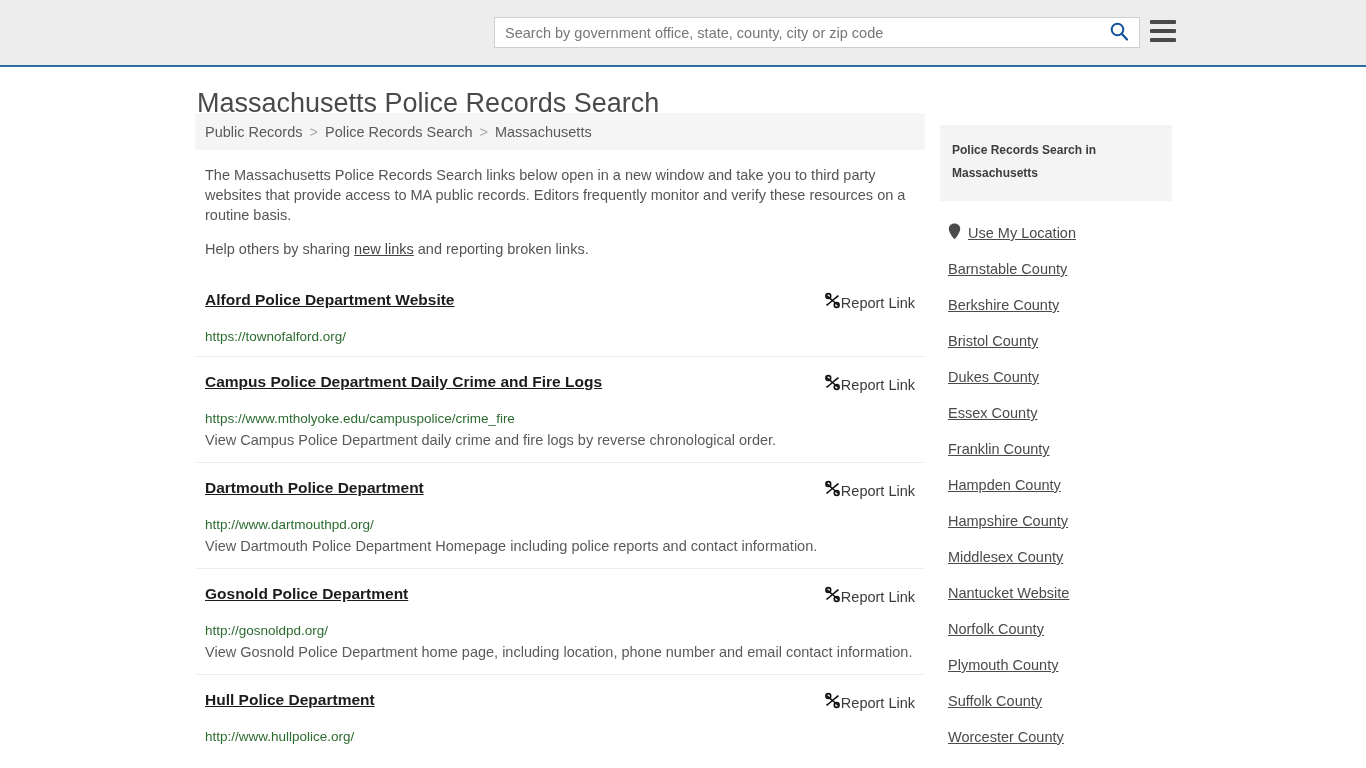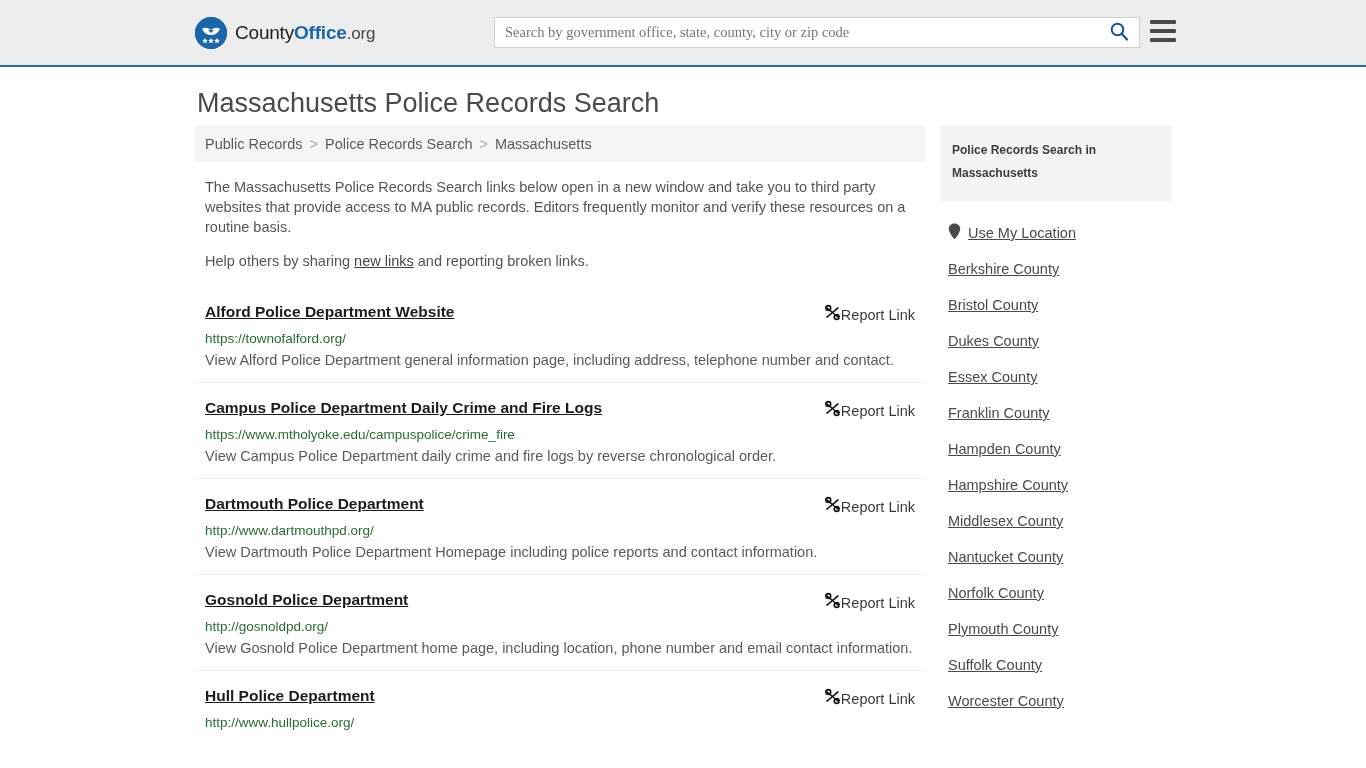--- a/index.html
+++ b/index.html
@@ -58,21 +58,21 @@
     align-items: center;
   }
   .search-input {
     flex: 1 1 auto;
     border: none;
     outline: none;
     height: 29px;
     padding: 12px 10px;
     font-size: 14.5px;
     color: #333;
-    font-family: Liberation Serif, serif;
+    font-family: Liberation Sans, sans-serif;
     background: transparent;
   }
   .search-input::placeholder { color: #767676; }
   .search-btn {
     width: 40px; height: 29px;
     border: none; background: transparent;
     cursor: pointer;
     display: flex; align-items: center; justify-content: center;
   }
   .hamburger {
@@ -104,21 +104,21 @@
     left: 197px;
     top: 21px;
     font-size: 27px;
     font-weight: normal;
     color: #4a4a4a;
     margin: 0;
   }
   .content {
     position: absolute;
     left: 195px;
-    top: 58px;
+    top: 46px;
     width: 730px;
   }
   .breadcrumb {
     background: #f5f5f5;
     height: 37px;
     display: flex;
     align-items: center;
     padding: 0 10px;
     font-size: 14.5px;
   }
@@ -172,21 +172,21 @@
     padding-top: 1px;
   }
   .report-link .label {
     font-size: 14.5px;
     color: #3a3a3a;
     white-space: nowrap;
   }
   .result-url {
     font-size: 13.5px;
     color: #2c6b2f;
-    margin-top: 6px;
+    margin-top: 16px;
     word-break: break-all;
   }
   .result-desc {
     font-size: 14.5px;
     line-height: 20px;
     color: #5a5a5a;
     margin-top: 4px;
   }
 
   
@@ -218,33 +218,20 @@
     color: #4a4a4a;
     text-decoration: underline;
     cursor: pointer;
   }
 </style>
 </head>
 <body>
 
 <div class="site-header">
 
-  <a class="brand" href="#">
-    <span class="brand-mark">
-      <svg width="32" height="32" viewBox="0 0 32 32" aria-hidden="true">
-        <circle cx="16" cy="16" r="16" fill="#1a66ad"></circle>
-        <path d="M7 12 Q11 9 16 13 Q21 9 25 12 Q22 18 16 18 Q10 18 7 12 Z" fill="#ffffff"></path>
-        <path d="M13 13 L16 16 L19 13" fill="#1a66ad"></path>
-        <polygon points="10,21 10.9,22.8 12.8,23 11.4,24.3 11.8,26.2 10,25.3 8.2,26.2 8.6,24.3 7.2,23 9.1,22.8" fill="#ffffff"></polygon>
-        <polygon points="16,21 16.9,22.8 18.8,23 17.4,24.3 17.8,26.2 16,25.3 14.2,26.2 14.6,24.3 13.2,23 15.1,22.8" fill="#ffffff"></polygon>
-        <polygon points="22,21 22.9,22.8 24.8,23 23.4,24.3 23.8,26.2 22,25.3 20.2,26.2 20.6,24.3 19.2,23 21.1,22.8" fill="#ffffff"></polygon>
-      </svg>
-    </span>
-    <span class="brand-text"><span>County</span><span class="bold">Office</span><span class="dotorg">.org</span></span>
-  </a>
 
   <div class="search-wrap">
     <input class="search-input" type="text" placeholder="Search by government office, state, county, city or zip code" style="">
     <button class="search-btn">
       <span>
         <svg width="20" height="20" viewBox="0 0 20 20" aria-hidden="true">
           <circle cx="8.5" cy="8.5" r="5.8" fill="none" stroke="#11529c" stroke-width="2"></circle>
           <line x1="12.7" y1="12.7" x2="18" y2="18.5" stroke="#11529c" stroke-width="2.2" stroke-linecap="round"></line>
         </svg>
       </span>
@@ -286,21 +273,20 @@
                 <path d="M3 4 C7 7 10 10 14 13" stroke="#111" stroke-width="1.6" fill="none" stroke-linecap="round"></path>
                 <path d="M14 4 C10 7 7 10 3 13" stroke="#111" stroke-width="1.6" fill="none" stroke-linecap="round"></path>
                 <circle cx="4.3" cy="4" r="2.4" fill="none" stroke="#111" stroke-width="1.6"></circle>
                 <circle cx="12.7" cy="13" r="2.4" fill="none" stroke="#111" stroke-width="1.6"></circle>
               </svg>
             </span>
             <span class="label">Report Link</span>
           </span>
         </div>
         <div class="result-url">https://townofalford.org/</div>
-        <div class="result-desc">View Alford Police Department general information page, including address, telephone number and contact.</div>
       </div>
 
       <div class="result">
         <div class="result-head">
           <a class="result-title" href="#">Campus Police Department Daily Crime and Fire Logs</a>
           <span class="report-link">
             <span>
               <svg width="17" height="17" viewBox="0 0 17 17" aria-hidden="true">
                 <path d="M3 4 C7 7 10 10 14 13" stroke="#111" stroke-width="1.6" fill="none" stroke-linecap="round"></path>
                 <path d="M14 4 C10 7 7 10 3 13" stroke="#111" stroke-width="1.6" fill="none" stroke-linecap="round"></path>
@@ -385,20 +371,23 @@
       <div class="sidebar-row">
         <span>
           <svg width="13" height="17" viewBox="0 0 13 17" aria-hidden="true">
             <path d="M6.5 0.5 C3 0.5 0.8 3 0.8 5.9 C0.8 9.9 6.5 16.3 6.5 16.3 C6.5 16.3 12.2 9.9 12.2 5.9 C12.2 3 10 0.5 6.5 0.5 Z" fill="#4a4a4a"></path>
           </svg>
         </span>
         <a href="#">Use My Location</a>
       </div>
 
       <div class="sidebar-row">
+        <a href="#">Barnstable County</a>
+      </div>
+      <div class="sidebar-row">
         <a href="#">Berkshire County</a>
       </div>
       <div class="sidebar-row">
         <a href="#">Bristol County</a>
       </div>
       <div class="sidebar-row">
         <a href="#">Dukes County</a>
       </div>
       <div class="sidebar-row">
         <a href="#">Essex County</a>
@@ -409,21 +398,21 @@
       <div class="sidebar-row">
         <a href="#">Hampden County</a>
       </div>
       <div class="sidebar-row">
         <a href="#">Hampshire County</a>
       </div>
       <div class="sidebar-row">
         <a href="#">Middlesex County</a>
       </div>
       <div class="sidebar-row">
-        <a href="#">Nantucket County</a>
+        <a href="#">Nantucket Website</a>
       </div>
       <div class="sidebar-row">
         <a href="#">Norfolk County</a>
       </div>
       <div class="sidebar-row">
         <a href="#">Plymouth County</a>
       </div>
       <div class="sidebar-row">
         <a href="#">Suffolk County</a>
       </div>

